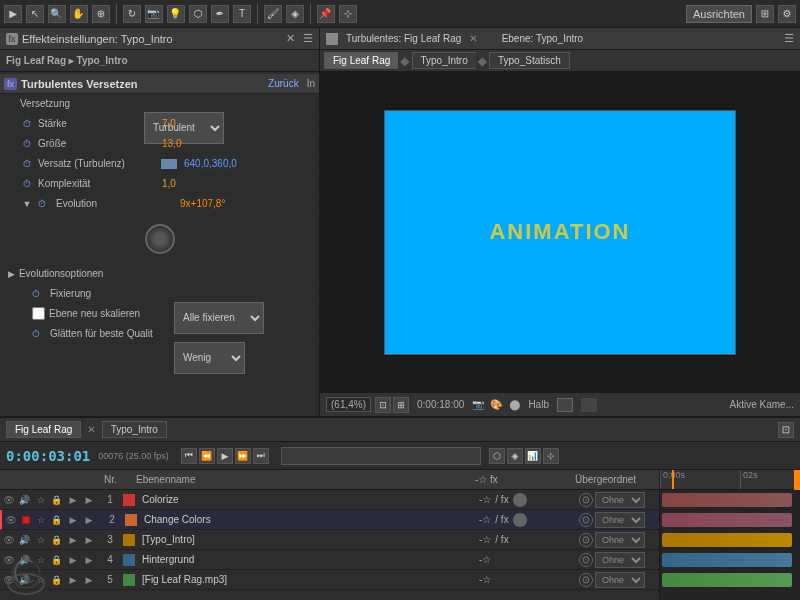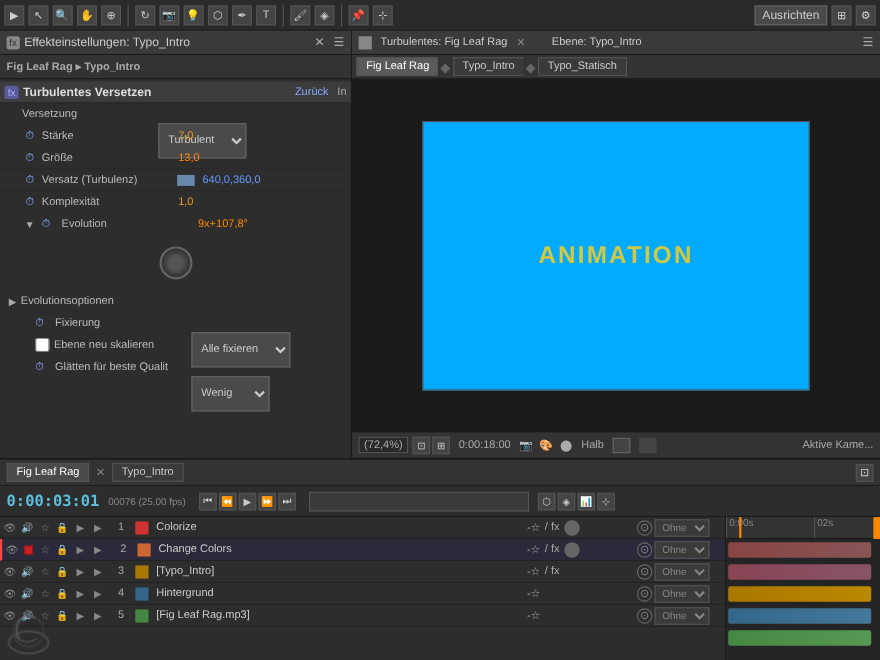--- a/index.html
+++ b/index.html
@@ -628,21 +628,21 @@
 
     <div class="composition-viewer">
       <div class="comp-canvas video-frame-border">
         <div class="comp-text">
           <div>ANIMATION</div>
         </div>
       </div>
     </div>
 
     <div class="comp-toolbar-bottom">
-      <span class="zoom-display">(72,4%)</span>
+      <span class="zoom-display">(61,4%)</span>
       <div style="display:flex;gap:2px;">
         <div class="toolbar-icon" style="width:16px;height:16px;font-size:9px;">⊡</div>
         <div class="toolbar-icon" style="width:16px;height:16px;font-size:9px;">⊞</div>
       </div>
       <span style="margin-left:4px;">0:00:18:00</span>
       <div style="margin-left:4px;">📷</div>
       <div style="margin-left:2px;">🎨</div>
       <div style="margin-left:2px;">⬤</div>
       <span style="margin-left:4px;">Halb</span>
       <div style="margin-left:4px;width:16px;height:14px;background:#444;border:1px solid #666;"></div>
@@ -681,20 +681,28 @@
       <div class="toolbar-icon" style="width:16px;height:16px;font-size:9px;">◈</div>
       <div class="toolbar-icon" style="width:16px;height:16px;font-size:9px;">📊</div>
       <div class="toolbar-icon" style="width:16px;height:16px;font-size:9px;">⊹</div>
     </div>
   </div>
 
   <div class="timeline-main">
 
     <div class="layers-panel">
 
+      <div class="layers-header-row">
+        <div style="width:100px;"></div>
+        <div style="width:20px;">Nr.</div>
+        <div style="width:12px;"></div>
+        <div style="flex:1;">Ebenenname</div>
+        <div style="width:100px;">-☆ fx</div>
+        <div style="width:80px;">Übergeordnet</div>
+      </div>
 
       <div class="layer-row">
         <div class="layer-icons">
           <div class="layer-icon-btn">👁</div>
           <div class="layer-icon-btn">🔊</div>
           <div class="layer-icon-btn">☆</div>
           <div class="layer-icon-btn">🔒</div>
           <div class="layer-icon-btn">▶</div>
           <div class="layer-icon-btn">▶</div>
         </div>

